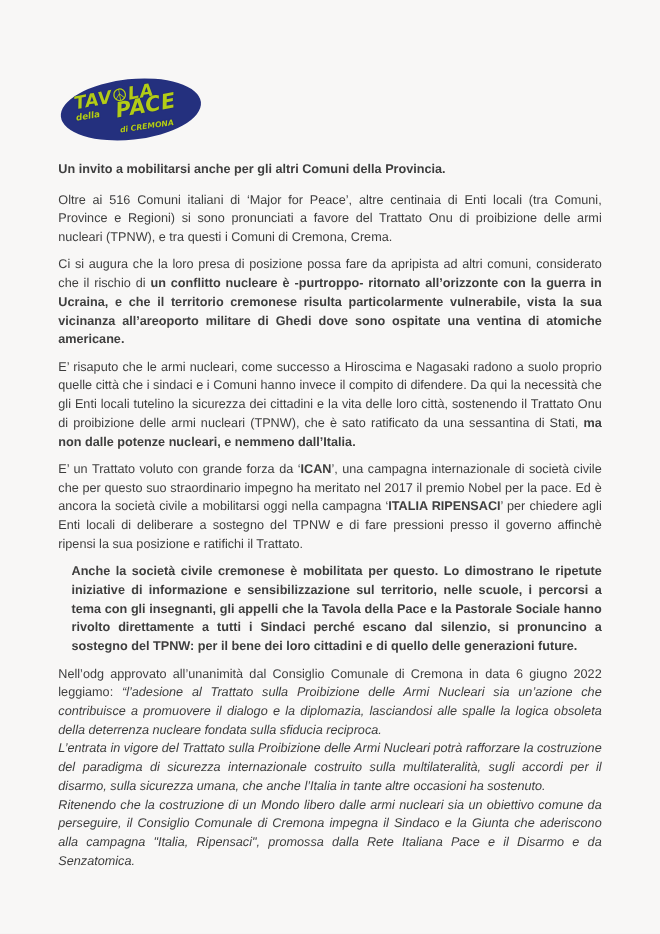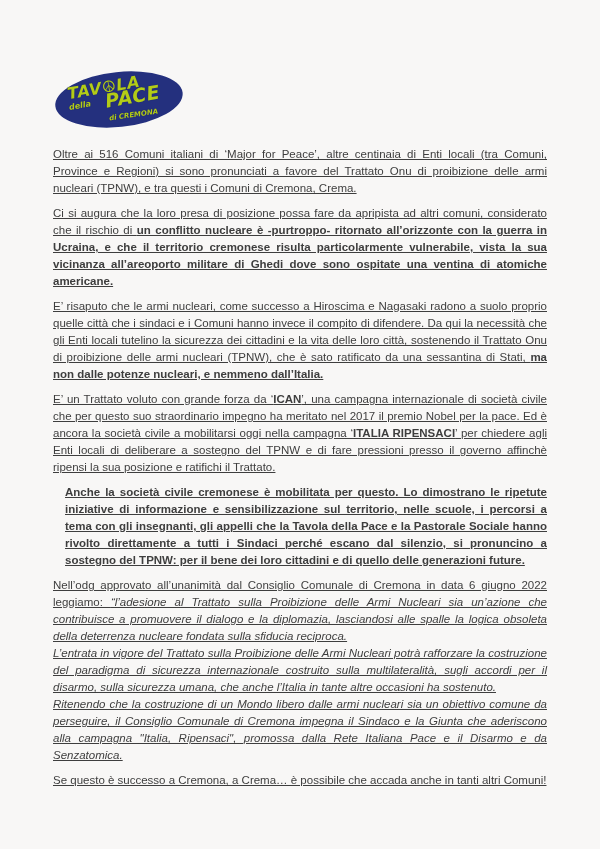--- a/index.html
+++ b/index.html
@@ -45,49 +45,48 @@
     font-weight:bold;
     font-size:11.5px;
     line-height:17px;
     margin:0 0 11px 0;
   }
   .para{
     margin:0 0 8px 0;
     font-size:11.5px;
     line-height:17px;
     text-align:justify;
-    text-decoration:underline;
   }
   .para.bold{font-weight:bold;margin-left:12px;}
   .para strong{font-weight:bold;}
   .para em{font-style:italic;}
 </style>
 </head>
 <body>
 
 <div class="page">
 
   <div class="logo">
     <div class="logo-ellipse"></div>
     <span class="lg lg-tavola">TAV☮LA</span>
     <span class="lg lg-della">della</span>
     <span class="lg lg-pace">PACE</span>
     <span class="lg lg-cremona">di CREMONA</span>
   </div>
 
   <div class="heading">
+    <div>Un invito a mobilitarsi anche per gli altri Comuni della Provincia.</div>
   </div>
 
   <p class="para">Oltre ai 516 Comuni italiani di ‘Major for Peace’, altre centinaia di Enti locali (tra Comuni, Province e Regioni) si sono pronunciati a favore del Trattato Onu di proibizione delle armi nucleari (TPNW), e tra questi i Comuni di Cremona, Crema.</p>
 
   <p class="para"><span>Ci si augura che la loro presa di posizione  possa fare da apripista ad altri comuni, considerato che il rischio di </span><strong>un conflitto nucleare è -purtroppo- ritornato all’orizzonte con la guerra in Ucraina, e che il territorio cremonese risulta particolarmente vulnerabile, vista la sua vicinanza all’areoporto militare di Ghedi dove sono ospitate  una ventina di atomiche americane.</strong></p>
 
   <p class="para"><span>E’ risaputo che le armi nucleari, come successo a Hiroscima e Nagasaki radono a suolo proprio quelle città che i sindaci e i Comuni hanno invece il compito di difendere. Da qui la necessità che gli Enti locali tutelino la sicurezza dei cittadini e la vita delle loro città, sostenendo il Trattato Onu di proibizione delle armi nucleari (TPNW), che è sato ratificato da una sessantina di Stati, </span><strong>ma non dalle potenze nucleari, e nemmeno  dall’Italia.</strong></p>
 
   <p class="para"><span>E’ un Trattato  voluto con grande forza da ‘</span><strong>ICAN</strong><span>’, una campagna internazionale di società civile che per questo suo straordinario impegno ha meritato nel 2017 il premio Nobel per la pace. Ed è ancora la società civile a mobilitarsi oggi nella campagna ‘</span><strong>ITALIA RIPENSACI</strong><span>’ per chiedere agli Enti locali di deliberare a sostegno del TPNW e di fare pressioni presso il governo affinchè ripensi la sua posizione e ratifichi il Trattato.</span></p>
 
   <p class="para bold">Anche la società civile cremonese è mobilitata per questo. Lo dimostrano le ripetute iniziative di informazione e sensibilizzazione sul territorio,  nelle scuole, i percorsi a tema con gli insegnanti, gli appelli che la Tavola della Pace e la Pastorale Sociale hanno rivolto direttamente a tutti i Sindaci perché escano dal silenzio, si pronuncino a sostegno del TPNW: per il bene dei loro cittadini e di quello delle generazioni future.</p>
 
   <p class="para"><span>Nell’odg approvato all’unanimità dal Consiglio Comunale di Cremona in data 6 giugno 2022 leggiamo: </span><em>“l’adesione al Trattato sulla Proibizione delle Armi Nucleari sia un’azione che contribuisce a promuovere il dialogo e la diplomazia, lasciandosi alle spalle la logica obsoleta della deterrenza nucleare fondata sulla sfiducia reciproca.</em><br><em>L’entrata in vigore del Trattato sulla Proibizione delle Armi Nucleari potrà rafforzare la costruzione del paradigma di sicurezza internazionale costruito sulla multilateralità, sugli accordi per il disarmo, sulla sicurezza umana, che anche l’Italia in tante altre occasioni ha sostenuto.</em><br><em>Ritenendo che la costruzione di un Mondo libero dalle armi nucleari sia un obiettivo comune da perseguire, il Consiglio Comunale di Cremona impegna il Sindaco e la Giunta che aderiscono alla campagna "Italia, Ripensaci", promossa dalla Rete Italiana Pace e il Disarmo e da Senzatomica.</em></p>
 
-  <p class="para">Se questo è successo a Cremona, a Crema… è possibile che accada anche in tanti altri Comuni!</p>
 
 </div>
 
 </body></html>

